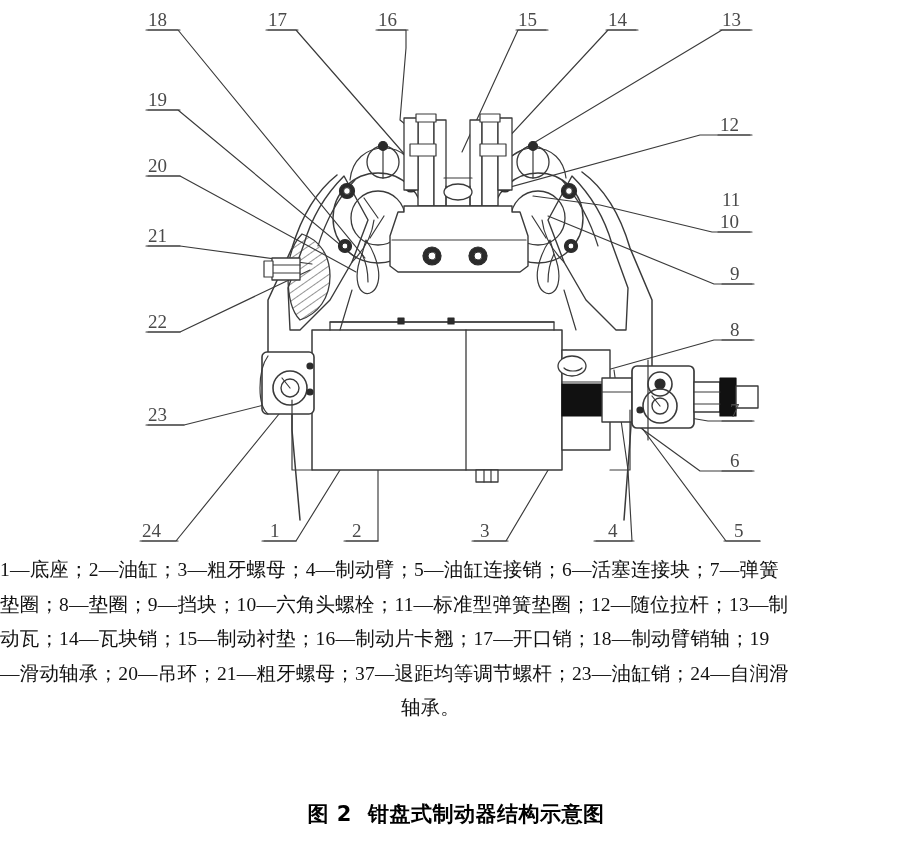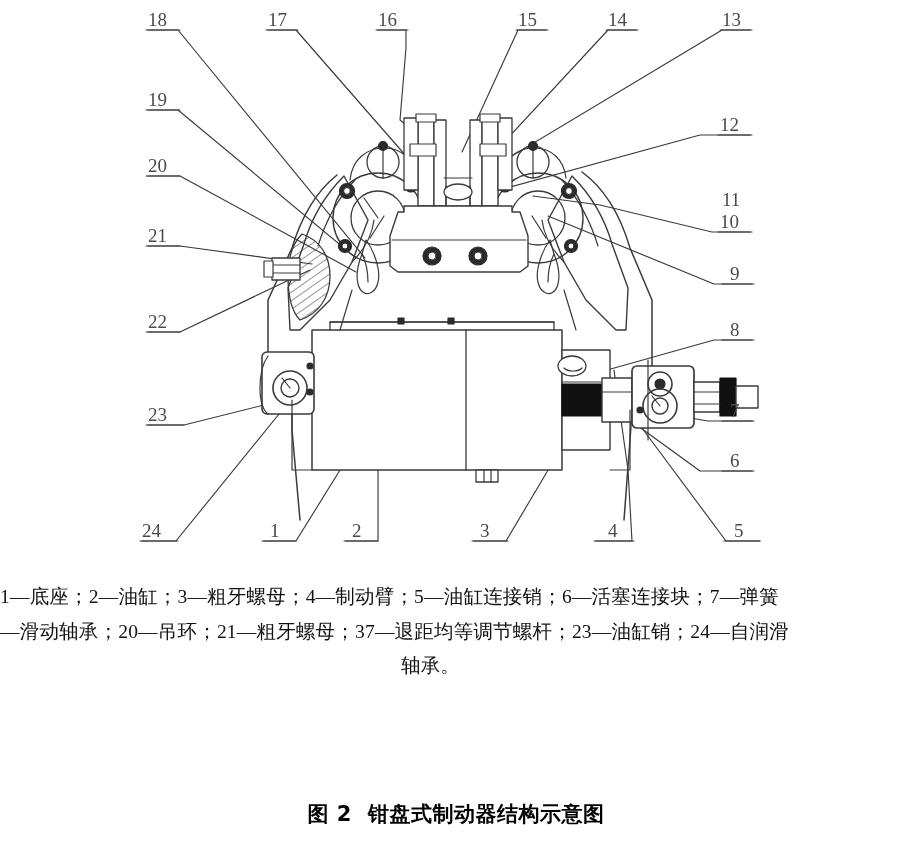--- a/index.html
+++ b/index.html
@@ -25,21 +25,20 @@
   #figure-svg {
     display: block;
     width: 912px;
     height: 556px;
   }
   .legend-block {
     position: absolute;
     left: 0;
     top: 560px;
     width: 845px;
-    margin-top: 27px;
   }
   .legend-line {
     font-size: 19.5px;
     line-height: 1.0;
     letter-spacing: 0.2px;
     color: #111;
     margin: 0 0 15px 0;
     white-space: nowrap;
   }
   .legend-line.center {
@@ -357,19 +356,21 @@
     <text x="352" y="537">2</text>
     <text x="480" y="537">3</text>
     <text x="608" y="537">4</text>
     <text x="734" y="537">5</text>
   </g>
 </svg>
 </div>
 
 <div class="legend-block">
   <p class="legend-line">1—底座；2—油缸；3—粗牙螺母；4—制动臂；5—油缸连接销；6—活塞连接块；7—弹簧</p>
+  <p class="legend-line">垫圈；8—垫圈；9—挡块；10—六角头螺栓；11—标准型弹簧垫圈；12—随位拉杆；13—制</p>
+  <p class="legend-line">动瓦；14—瓦块销；15—制动衬垫；16—制动片卡翘；17—开口销；18—制动臂销轴；19</p>
   <p class="legend-line">—滑动轴承；20—吊环；21—粗牙螺母；37—退距均等调节螺杆；23—油缸销；24—自润滑</p>
   <p class="legend-line center">轴承。</p>
 </div>
 
 <div class="fig-title">
   <span>图 2</span><span class="gap"></span><span>钳盘式制动器结构示意图</span>
 </div>
 
 </body></html>

